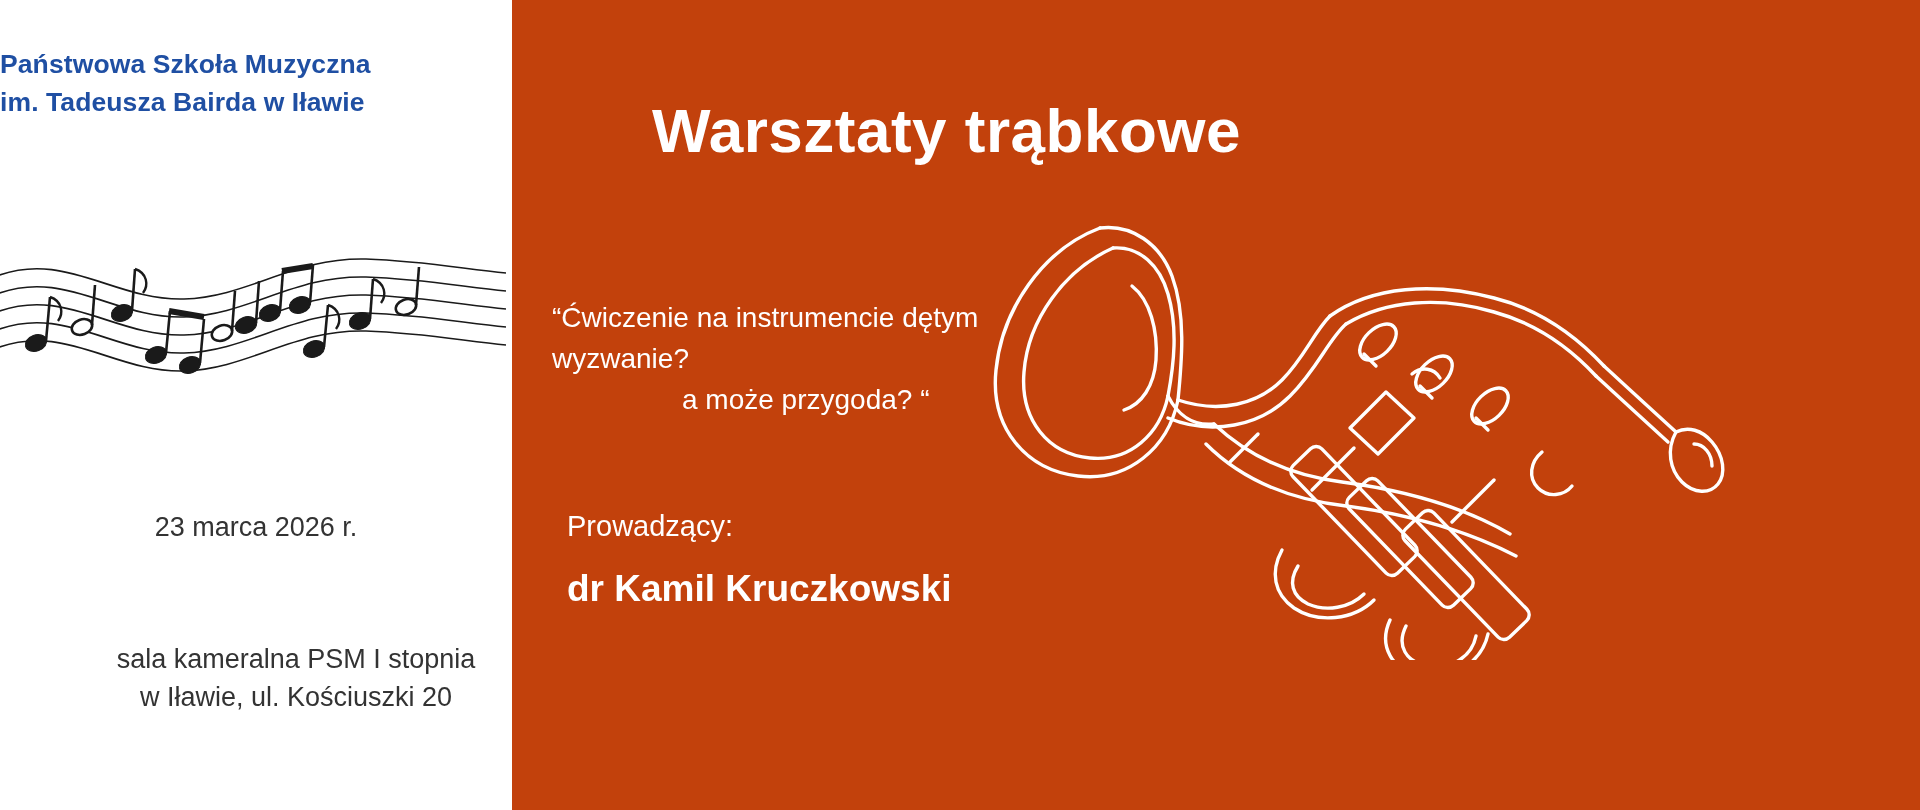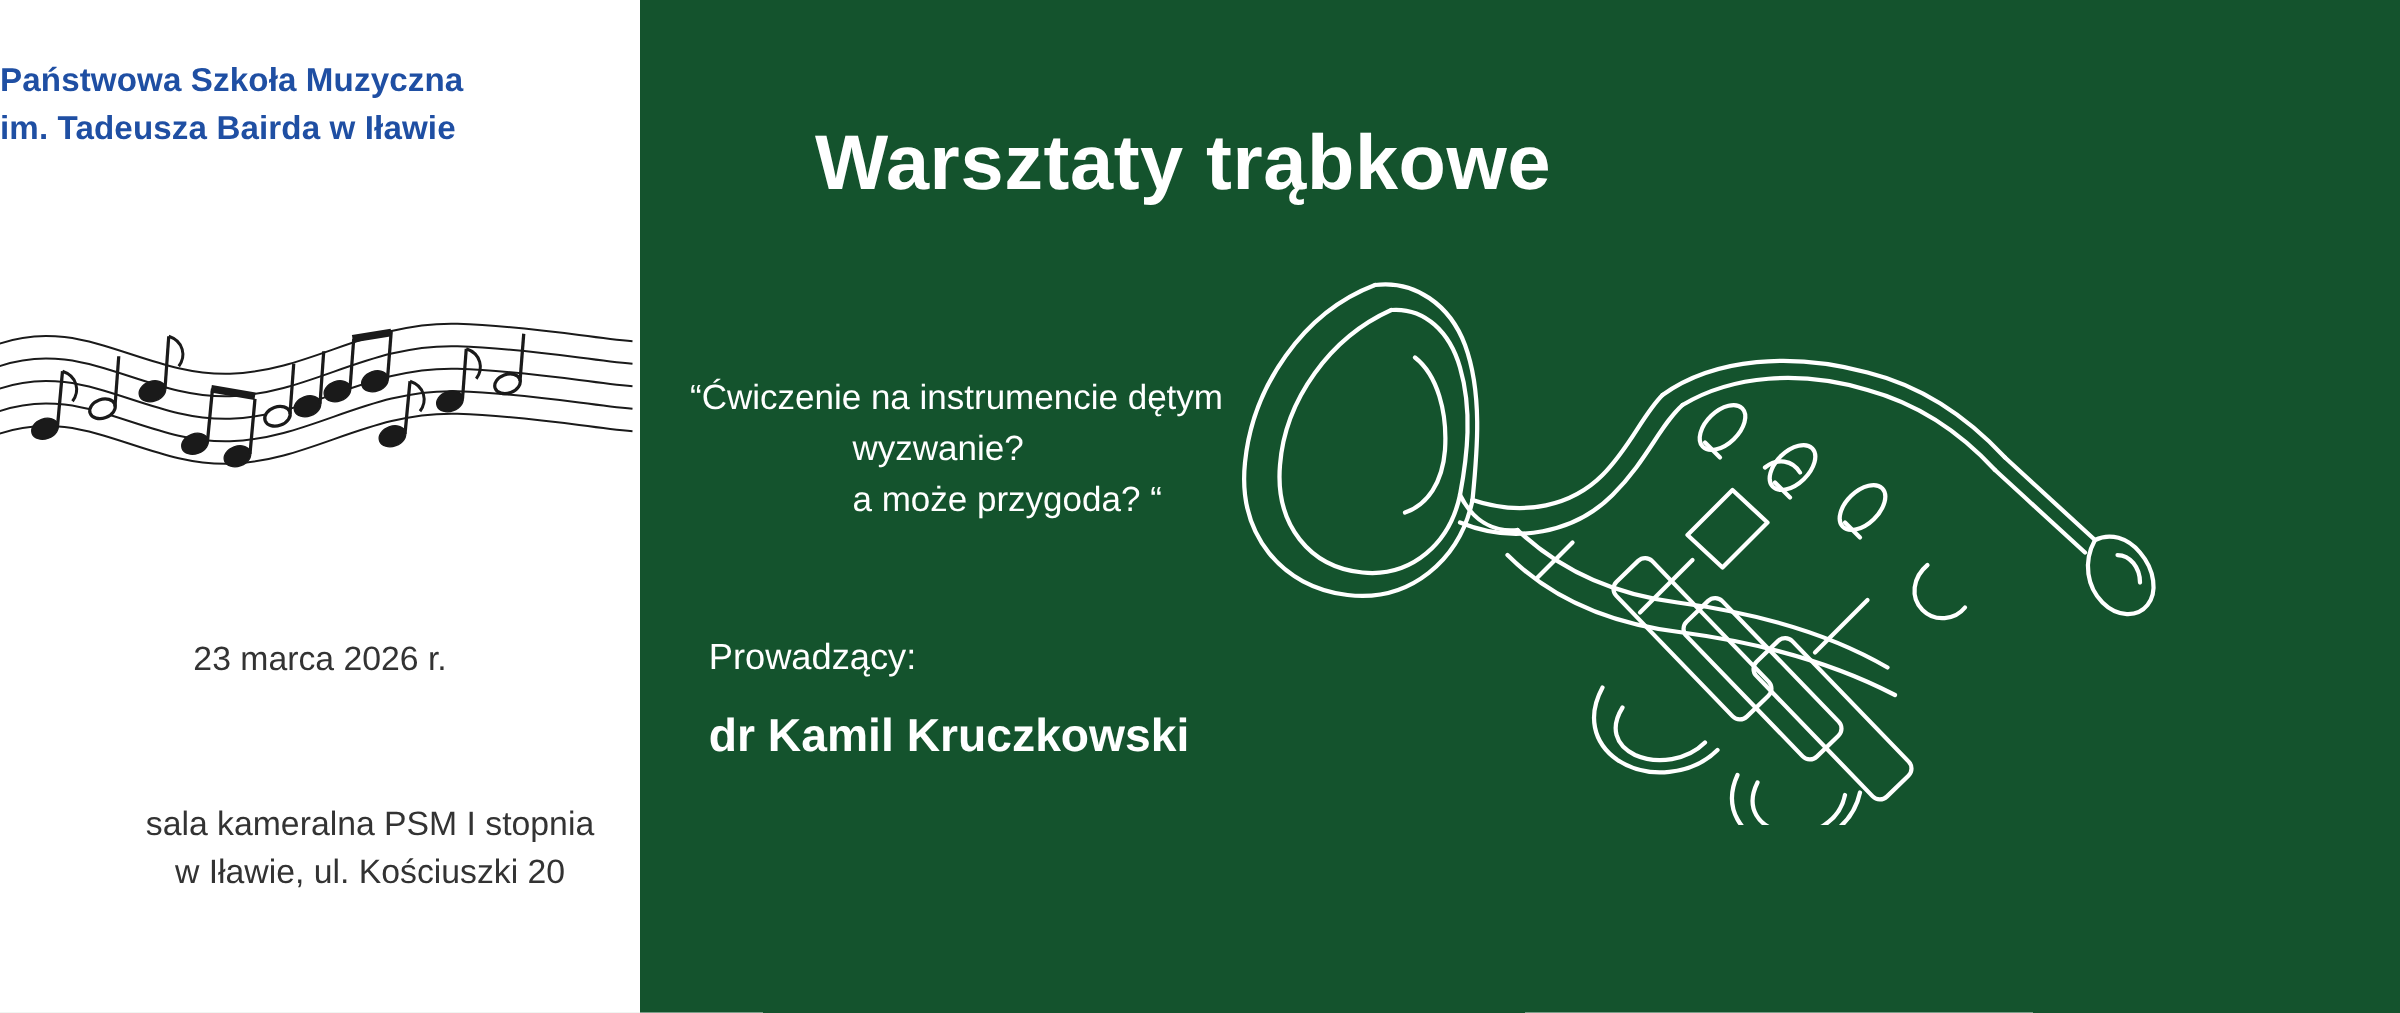--- a/index.html
+++ b/index.html
@@ -74,21 +74,21 @@
     line-height: 1.42;
     padding-left: 40px;
   }
   .venue div { white-space: nowrap; }
 
   
   .right-panel {
     position: relative;
     flex: 1 1 auto;
     height: 810px;
-    background: #14532d;
+    background: #c2410c;
     overflow: hidden;
   }
   .title {
     position: absolute;
     top: 95px;
     left: 140px;
     color: #ffffff;
     font-size: 62px;
     font-weight: bold;
     letter-spacing: 0.5px;
@@ -97,21 +97,21 @@
   .quote {
     position: absolute;
     top: 250px;
     left: 40px;
     color: #ffffff;
     font-size: 28px;
     line-height: 1.46;
   }
   .quote .l1 { margin-left: 0px; margin-top: 48px; }
   .quote .l2 { margin-left: 130px; }
-  .quote .l3 { margin-left: 130px; }
+  .quote .l3 { }
   .quote .l4 { margin-left: 130px; }
 
   .host-label {
     position: absolute;
     top: 510px;
     left: 55px;
     color: #ffffff;
     font-size: 29px;
   }
   .host-name {

